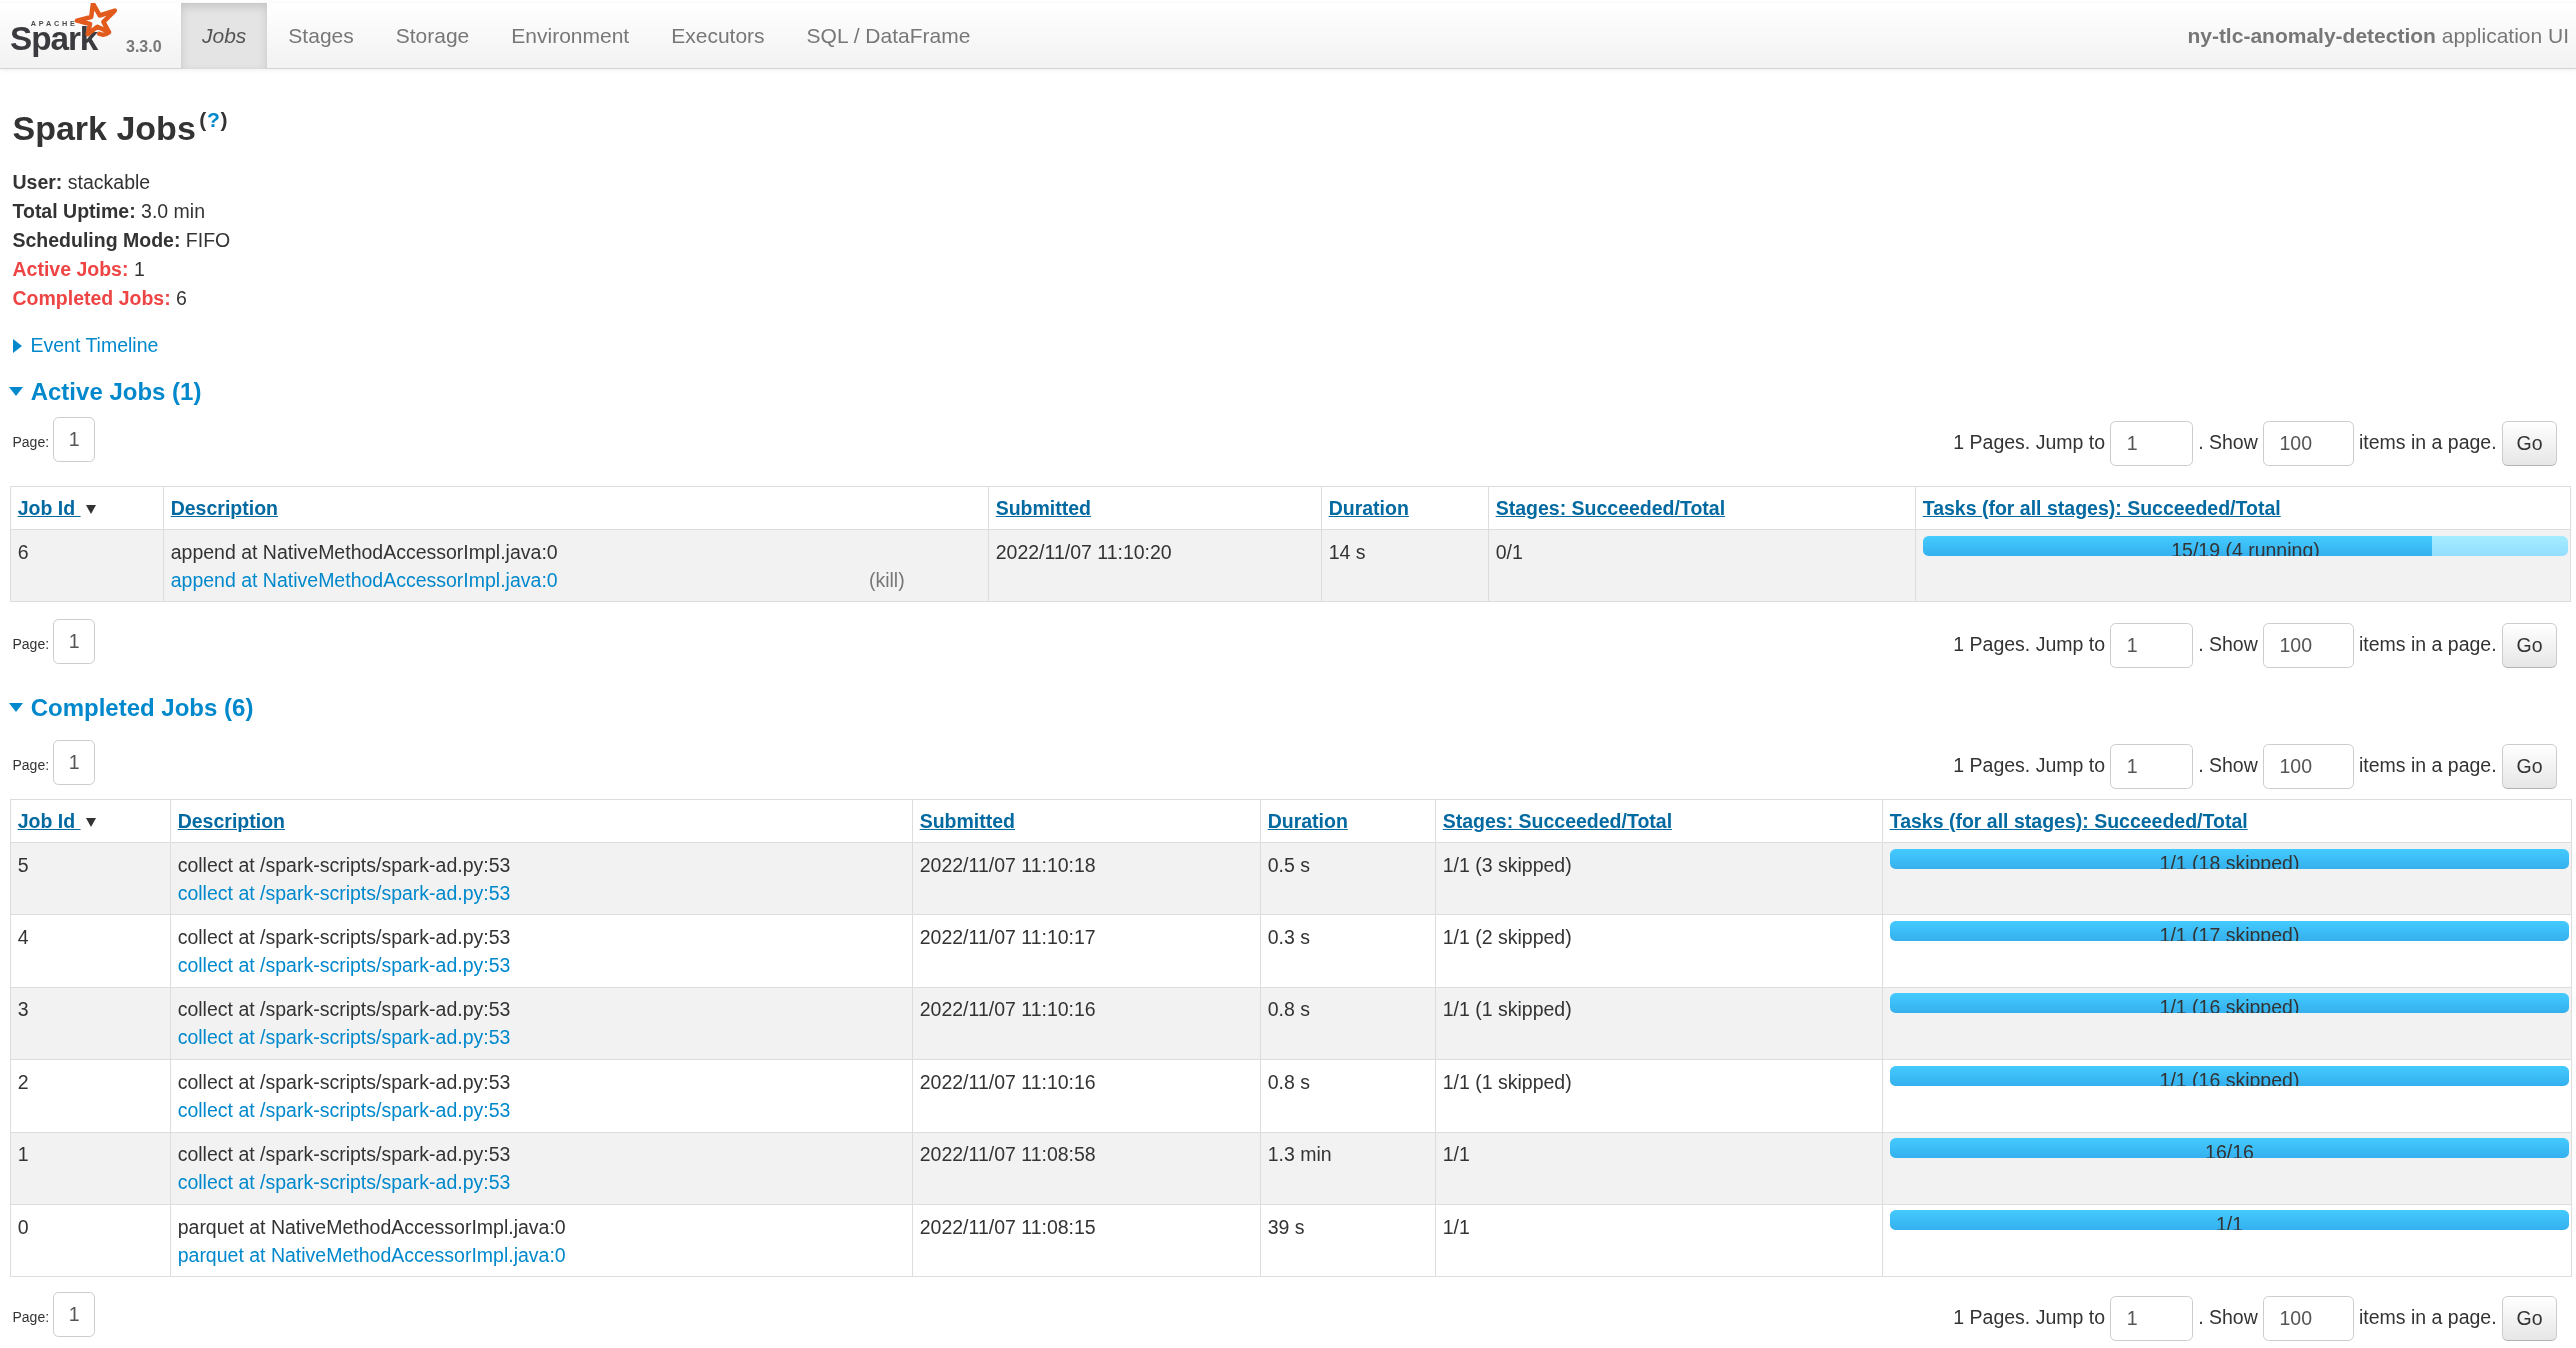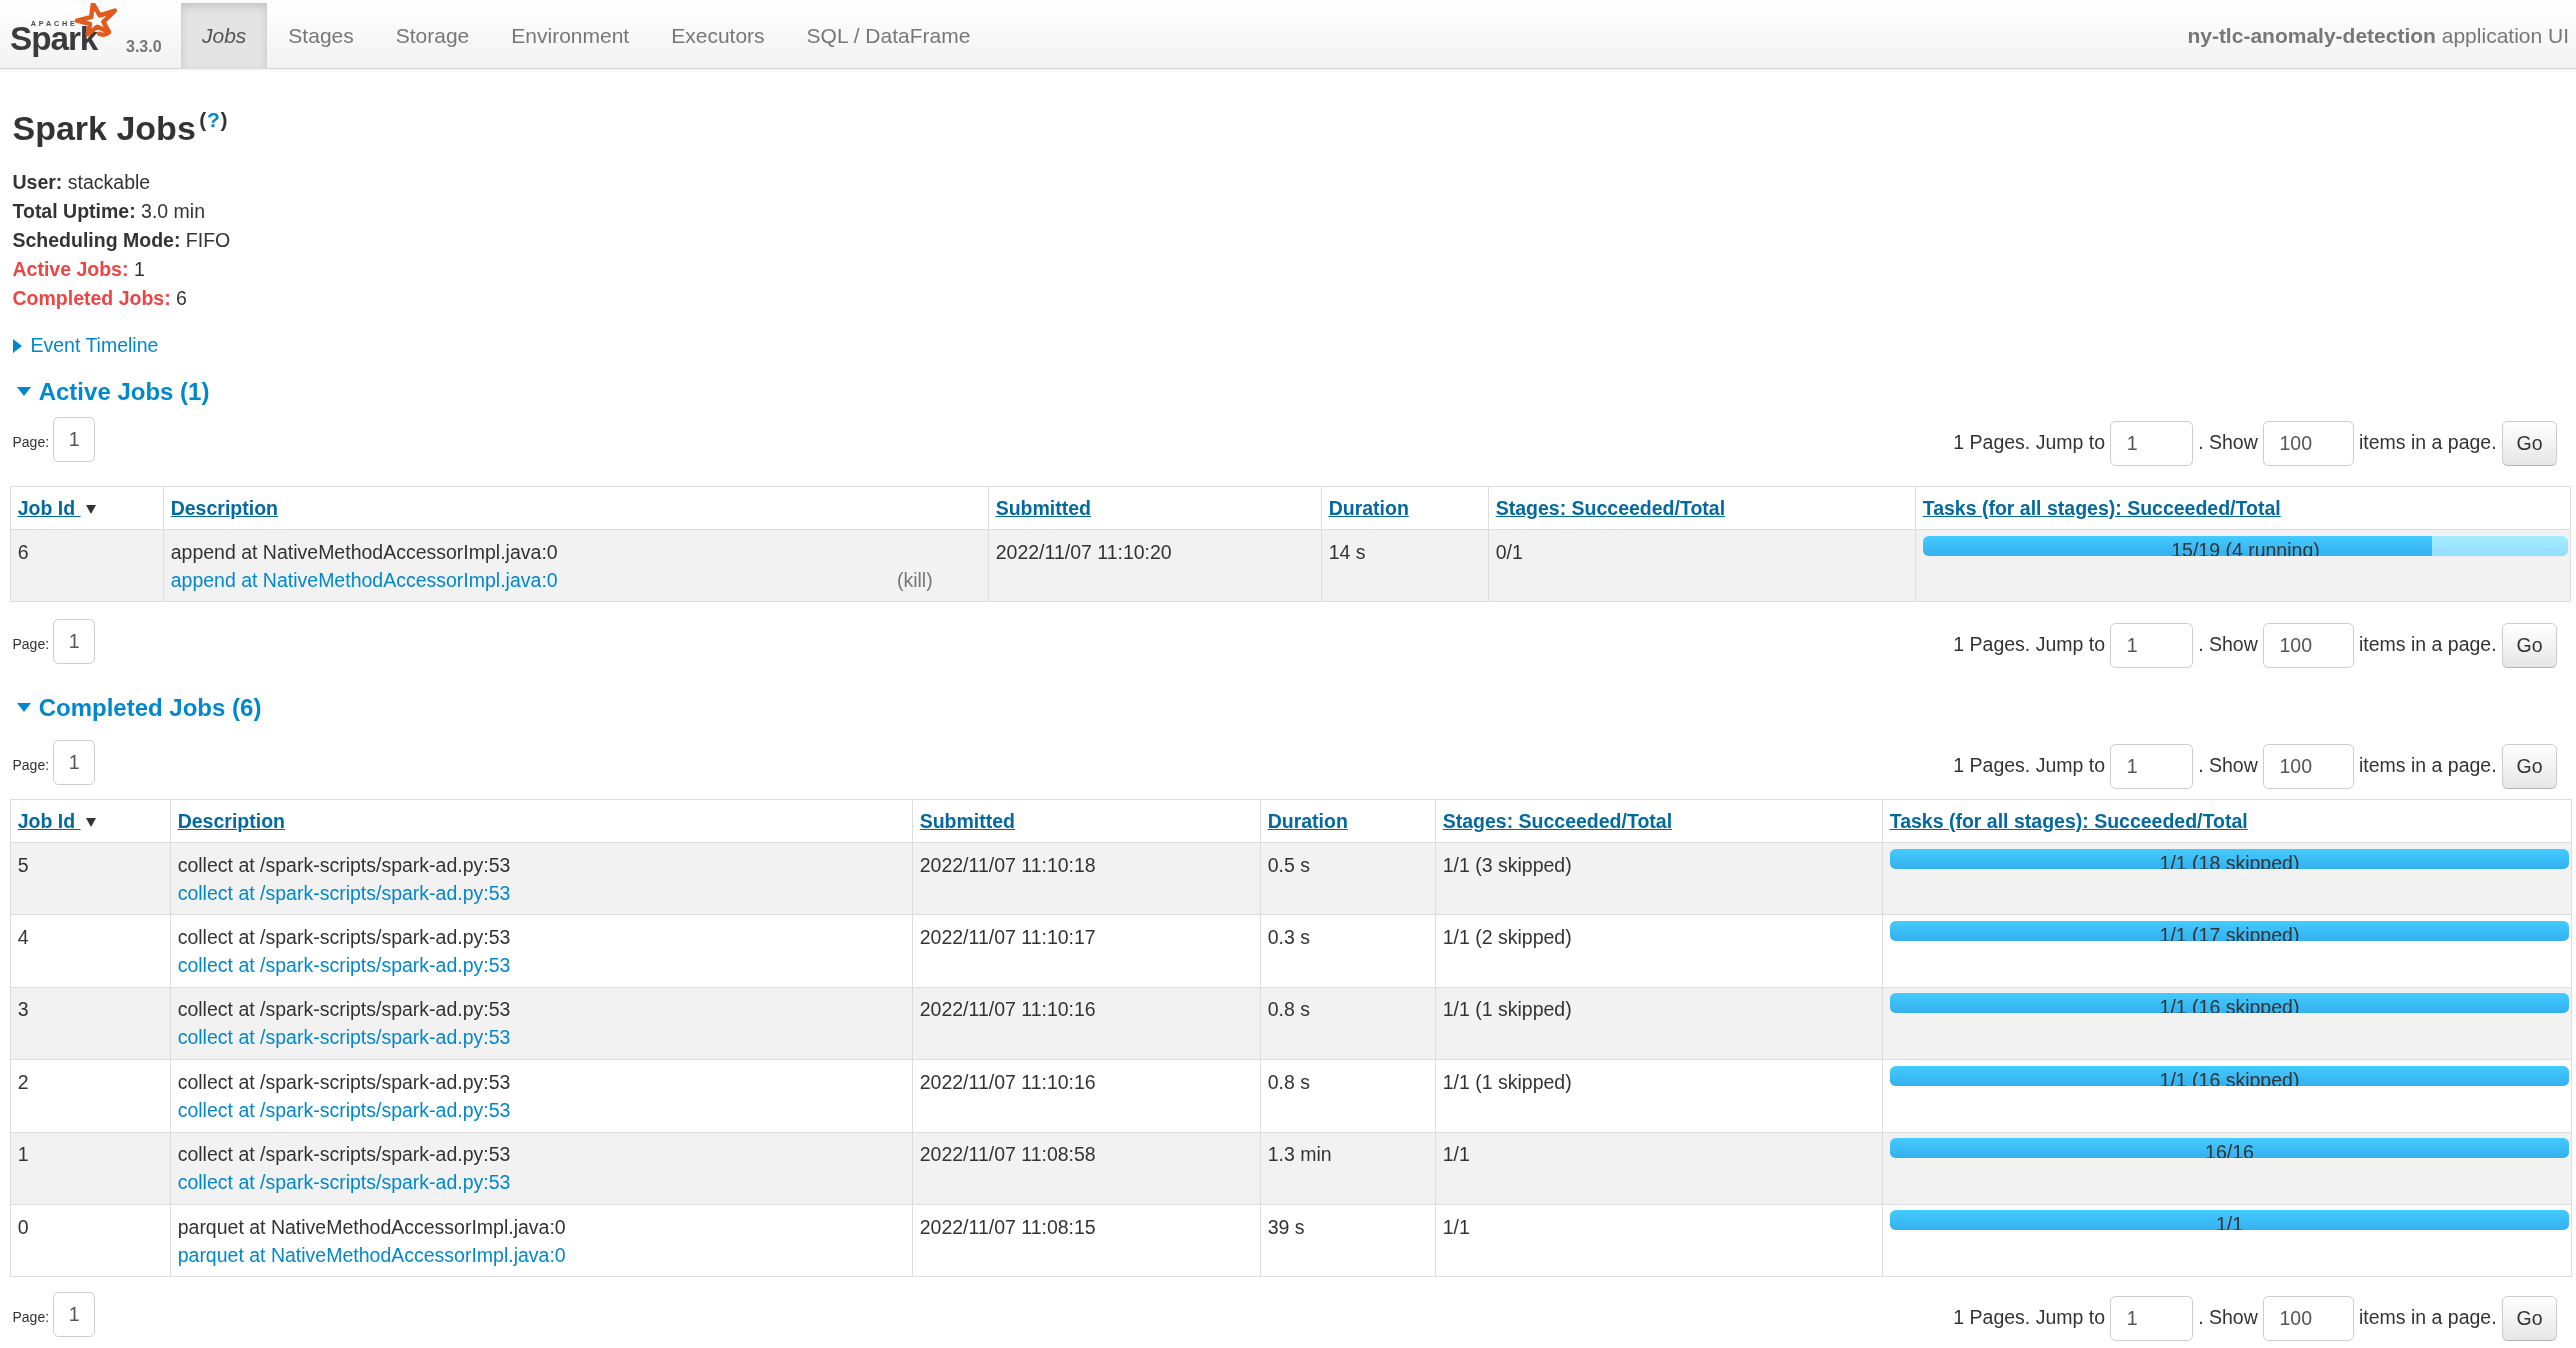--- a/index.html
+++ b/index.html
@@ -20,21 +20,21 @@
 .tabs li.active a { color:#555;font-style:italic; }
 .appname { position:absolute; right:7px; top:21px; font-size:21px; color:#777; }
 h3.title { position:absolute; left:12.5px; top:111px; font-size:34px; line-height:34px; font-weight:bold; color:#333; }
 h3.title sup { font-size:21px; font-weight:bold; vertical-align:13.2px; letter-spacing:0.7px; line-height:0; }
 h3.title sup a { color:#0088cc; text-decoration:none; }
 .info { position:absolute; left:12.5px; top:168px; line-height:29px; font-size:19.5px; }
 .info a { color:#ef4444; text-decoration:none; font-weight:bold; }
 .evtl { position:absolute; left:13.2px; top:336px; font-size:19.5px; line-height:19.5px; color:#0088cc; }
 .caret-r { display:inline-block; width:0; height:0; border-top:7px solid transparent;
   border-bottom:7px solid transparent; border-left:9.7px solid #0088cc; margin-right:8.3px; vertical-align:-1.4px; }
-.h4 { position:absolute; left:17px; font-size:24px; line-height:24px; font-weight:bold; color:#0088cc; }
+.h4 { position:absolute; left:9px; font-size:24px; line-height:24px; font-weight:bold; color:#0088cc; }
 .caret-d { display:inline-block; width:0; height:0; border-left:7px solid transparent;
   border-right:7px solid transparent; border-top:9.7px solid #0088cc; margin-right:7.7px; vertical-align:4.2px; }
 .pager { position:absolute; left:12.5px; right:7px; height:46px; }
 .pager .lab { line-height:46px; font-size:14px; }
 .pgin { display:inline-block; width:40px; height:43px; border:1.4px solid #ccc; border-radius:5.6px;
   margin-left:4.2px; font-size:19.5px; color:#555; text-align:center; line-height:43px; position:relative; top:-2.1px;
   font-family:"Liberation Sans", sans-serif; vertical-align:middle; }
 .rctl { position:absolute; right:12px; top:0; height:46px; line-height:46px; white-space:nowrap; font-size:19.5px; }
 .jin { display:inline-block; height:43px; border:1.4px solid #ccc; border-radius:5.6px; font-size:19.5px;
   color:#555; line-height:43px; padding-left:15.3px; vertical-align:middle; }
@@ -46,21 +46,21 @@
 table.jt { position:absolute; left:9.7px; width:2560px; border-collapse:collapse; table-layout:fixed;
   font-size:19.5px; }
 .jt th, .jt td { border:1.4px solid #ddd; line-height:28px; vertical-align:top; text-align:left;
   font-size:19.5px; }
 .jt th { padding:7px 7px 7px 7px; font-weight:bold; color:#0369a1;text-decoration:underline; }
 .jt td { padding:7.7px 7px 7.7px 7px; }
 .jt tr.g { background:#f2f2f2; }
 .sort { display:inline-block; width:0; height:0; border-left:5.6px solid transparent;
   border-right:5.6px solid transparent; border-top:9px solid #333; margin-left:5.6px; vertical-align:0.7px; }
 .jt a { color:#0088cc; text-decoration:none; }
-.kill { color:#777; float:right; margin-right:48px;text-align:center; }
+.kill { color:#777; float:right; margin-right:76px;text-align:center; }
 td.bar { padding:5.6px 1.4px 5.6px 7px !important; }
 .progress { position:relative; height:20px; border-radius:5.6px; overflow:hidden; background:#f7f7f7; }
 .pc { position:absolute; left:0; top:0; bottom:0; background:linear-gradient(#44cbff,#34b0ee); }
 .pr { position:absolute; right:0; top:0; bottom:0; background:linear-gradient(#a4edff,#94ddff); }
 .pt { position:absolute; left:0; right:0; top:0; text-align:center; line-height:29px; color:#333; }
 </style>
 </head>
 <body>
 
 <div class="nav">

